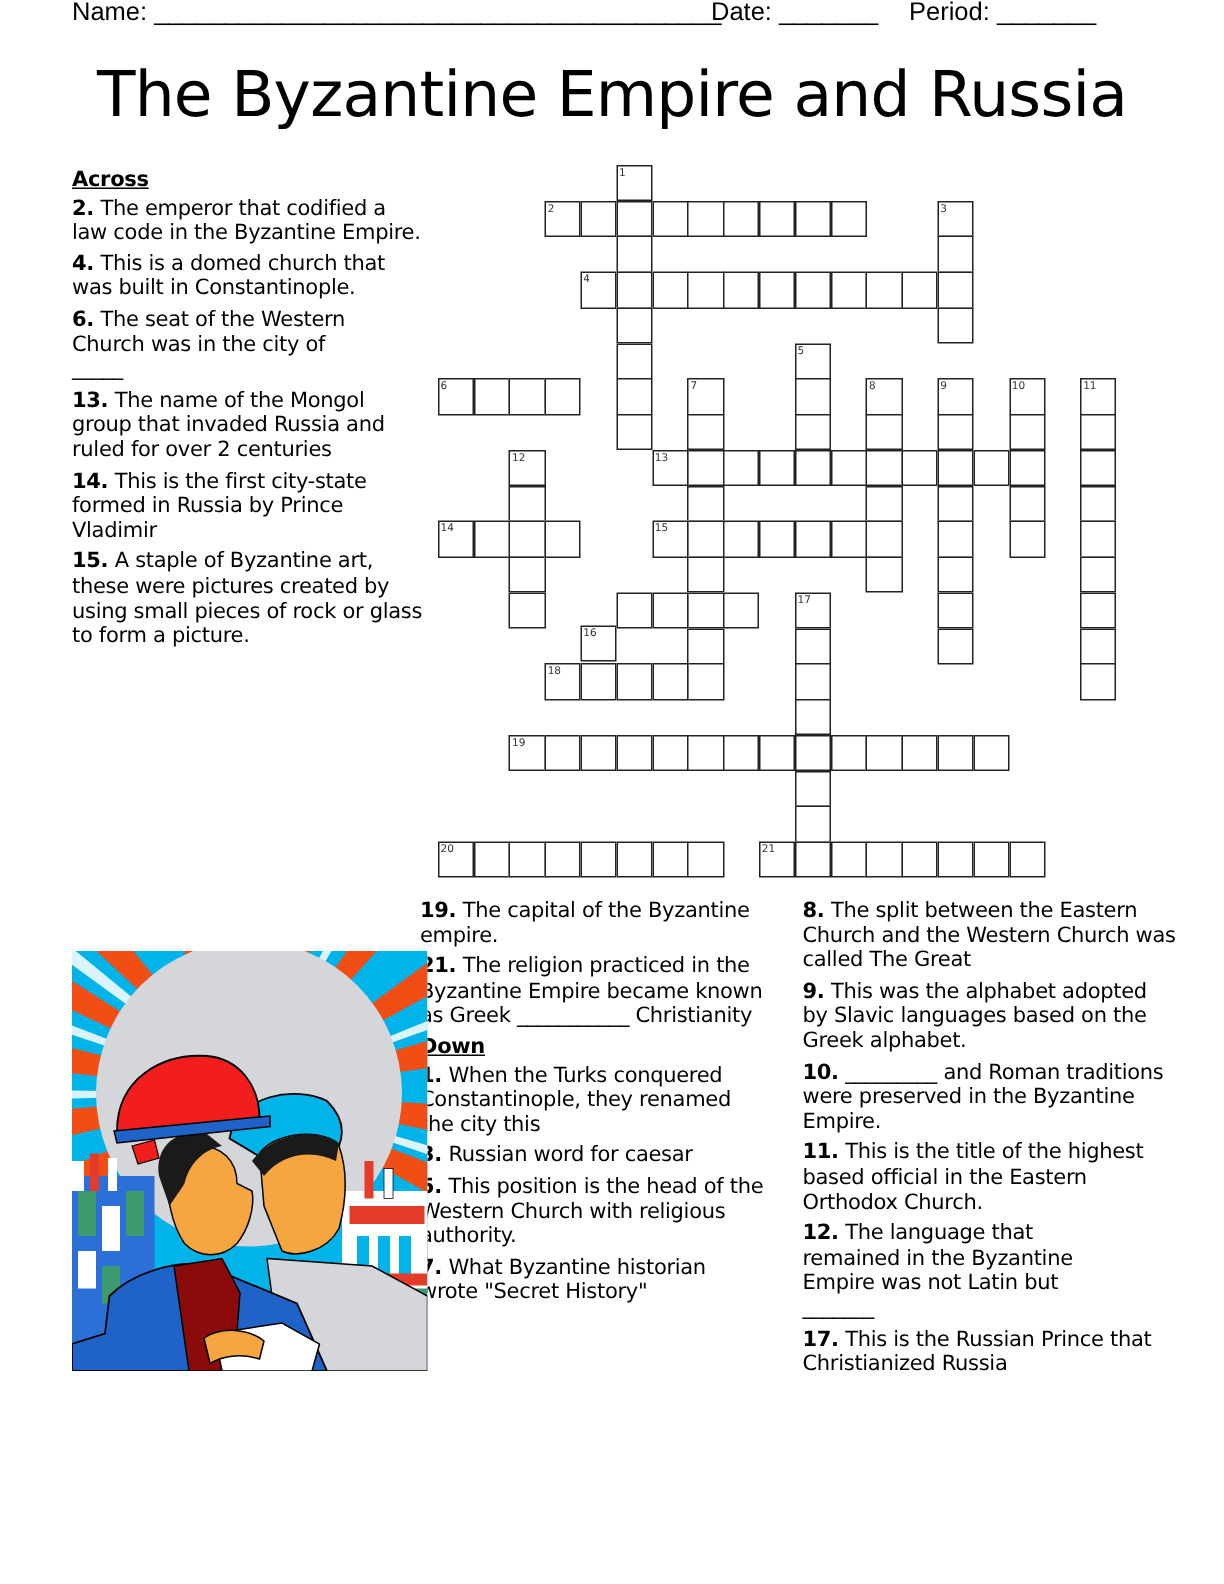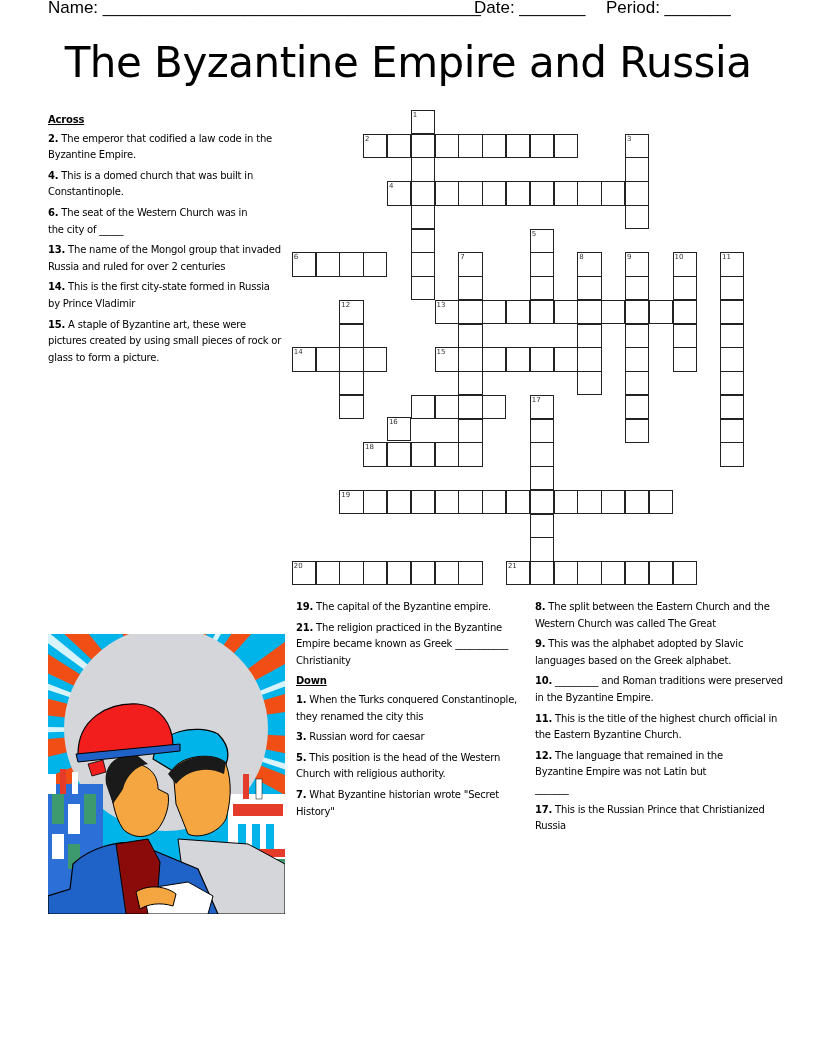--- a/index.html
+++ b/index.html
@@ -3,21 +3,21 @@
 <meta charset="utf-8">
 <style>
   * { box-sizing: border-box; margin: 0; padding: 0; }
   html, body { width: 816px; height: 1056px; background: #ffffff; overflow: hidden; }
   body { position: relative; font-family: "DejaVu Sans", sans-serif; color: #000; }
 
   .hdr { position: absolute; top: -2px; font-family: "Liberation Sans", sans-serif; font-size: 17px; color: #000; white-space: pre; }
   .title { position: absolute; top: 38px; left: 0; width: 816px; text-align: center;
            font-family: "DejaVu Sans", sans-serif; font-size: 42px; letter-spacing: -0.5px; }
 
-  .clues { position: absolute; font-family: "DejaVu Sans", sans-serif; font-size: 10px; line-height: 16.6px; letter-spacing: -0.2px; }
+  .clues { position: absolute; font-family: "DejaVu Sans", sans-serif; font-size: 14px; line-height: 16.6px; letter-spacing: -0.2px; }
   .clues .sec { font-weight: bold; text-decoration: underline; margin-bottom: 2px; }
   .clue { margin-bottom: 4px; }
   .clue .num { font-weight: bold; }
   .clue .txt { white-space: pre-wrap; }
 
   #grid { position: absolute; left: 0; top: 0; width: 816px; height: 1056px; pointer-events: none; }
   .cell { position: absolute; width: 24.3px; height: 24.3px; border: 1.3px solid #222; background: #fff; pointer-events: auto; }
   .cell .n { position: absolute; left: 1px; top: 0px; font-family: "DejaVu Sans", sans-serif; font-size: 7px; line-height: 8px; color: #333; }
 
   .poster { position: absolute; left: 48px; top: 634px; width: 237px; height: 280px; overflow: hidden; background: #d7d9dd; }
@@ -216,35 +216,35 @@
 <div class="clues" style="left:48px; top:112px; width:236px;">
   <div class="sec">Across</div>
   <div class="clue"><span class="num">2.</span> <span class="txt">The emperor that codified a law code in the Byzantine Empire.</span></div>
   <div class="clue"><span class="num">4.</span> <span class="txt">This is a domed church that was built in Constantinople.</span></div>
   <div class="clue" style="width:200px;"><span class="num">6.</span> <span class="txt">The seat of the Western Church was in the city of _____</span></div>
   <div class="clue"><span class="num">13.</span> <span class="txt">The name of the Mongol group that invaded Russia and ruled for over 2 centuries</span></div>
   <div class="clue"><span class="num">14.</span> <span class="txt">This is the first city-state formed in Russia by Prince Vladimir</span></div>
   <div class="clue"><span class="num">15.</span> <span class="txt">A staple of Byzantine art, these were pictures created by using small pieces of rock or glass to form a picture.</span></div>
 </div>
 
-<div class="clues" style="left:296px; top:599px; width:232px;">
+<div class="clues" style="left:280px; top:599px; width:232px;">
   <div class="clue"><span class="num">19.</span> <span class="txt">The capital of the Byzantine empire.</span></div>
   <div class="clue"><span class="num">21.</span> <span class="txt">The religion practiced in the Byzantine Empire became known as Greek ___________ Christianity</span></div>
   <div class="sec">Down</div>
   <div class="clue"><span class="num">1.</span> <span class="txt">When the Turks conquered Constantinople, they renamed the city this</span></div>
   <div class="clue"><span class="num">3.</span> <span class="txt">Russian word for caesar</span></div>
   <div class="clue"><span class="num">5.</span> <span class="txt">This position is the head of the Western Church with religious authority.</span></div>
   <div class="clue"><span class="num">7.</span> <span class="txt">What Byzantine historian wrote "Secret History"</span></div>
 </div>
 
 <div class="clues" style="left:535px; top:599px; width:250px;">
   <div class="clue"><span class="num">8.</span> <span class="txt">The split between the Eastern Church and the Western Church was called The Great</span></div>
   <div class="clue"><span class="num">9.</span> <span class="txt">This was the alphabet adopted by Slavic languages based on the Greek alphabet.</span></div>
   <div class="clue"><span class="num">10.</span> <span class="txt">_________ and Roman traditions were preserved in the Byzantine Empire.</span></div>
-  <div class="clue"><span class="num">11.</span> <span class="txt">This is the title of the highest church official in the Eastern Byzantine Church.</span></div>
+  <div class="clue"><span class="num">11.</span> <span class="txt">This is the title of the highest based official in the Eastern Orthodox Church.</span></div>
   <div class="clue" style="width:205px;"><span class="num">12.</span> <span class="txt">The language that remained in the Byzantine Empire was not Latin but _______</span></div>
   <div class="clue"><span class="num">17.</span> <span class="txt">This is the Russian Prince that Christianized Russia</span></div>
 </div>
 
 <div class="poster">
   <svg width="237" height="280" viewBox="0 0 237 280" xmlns="http://www.w3.org/2000/svg">
     <rect width="237" height="280" fill="#00b4ea"></rect>
 
     <g transform="translate(118,95)">
       <g fill="#f04e14">

